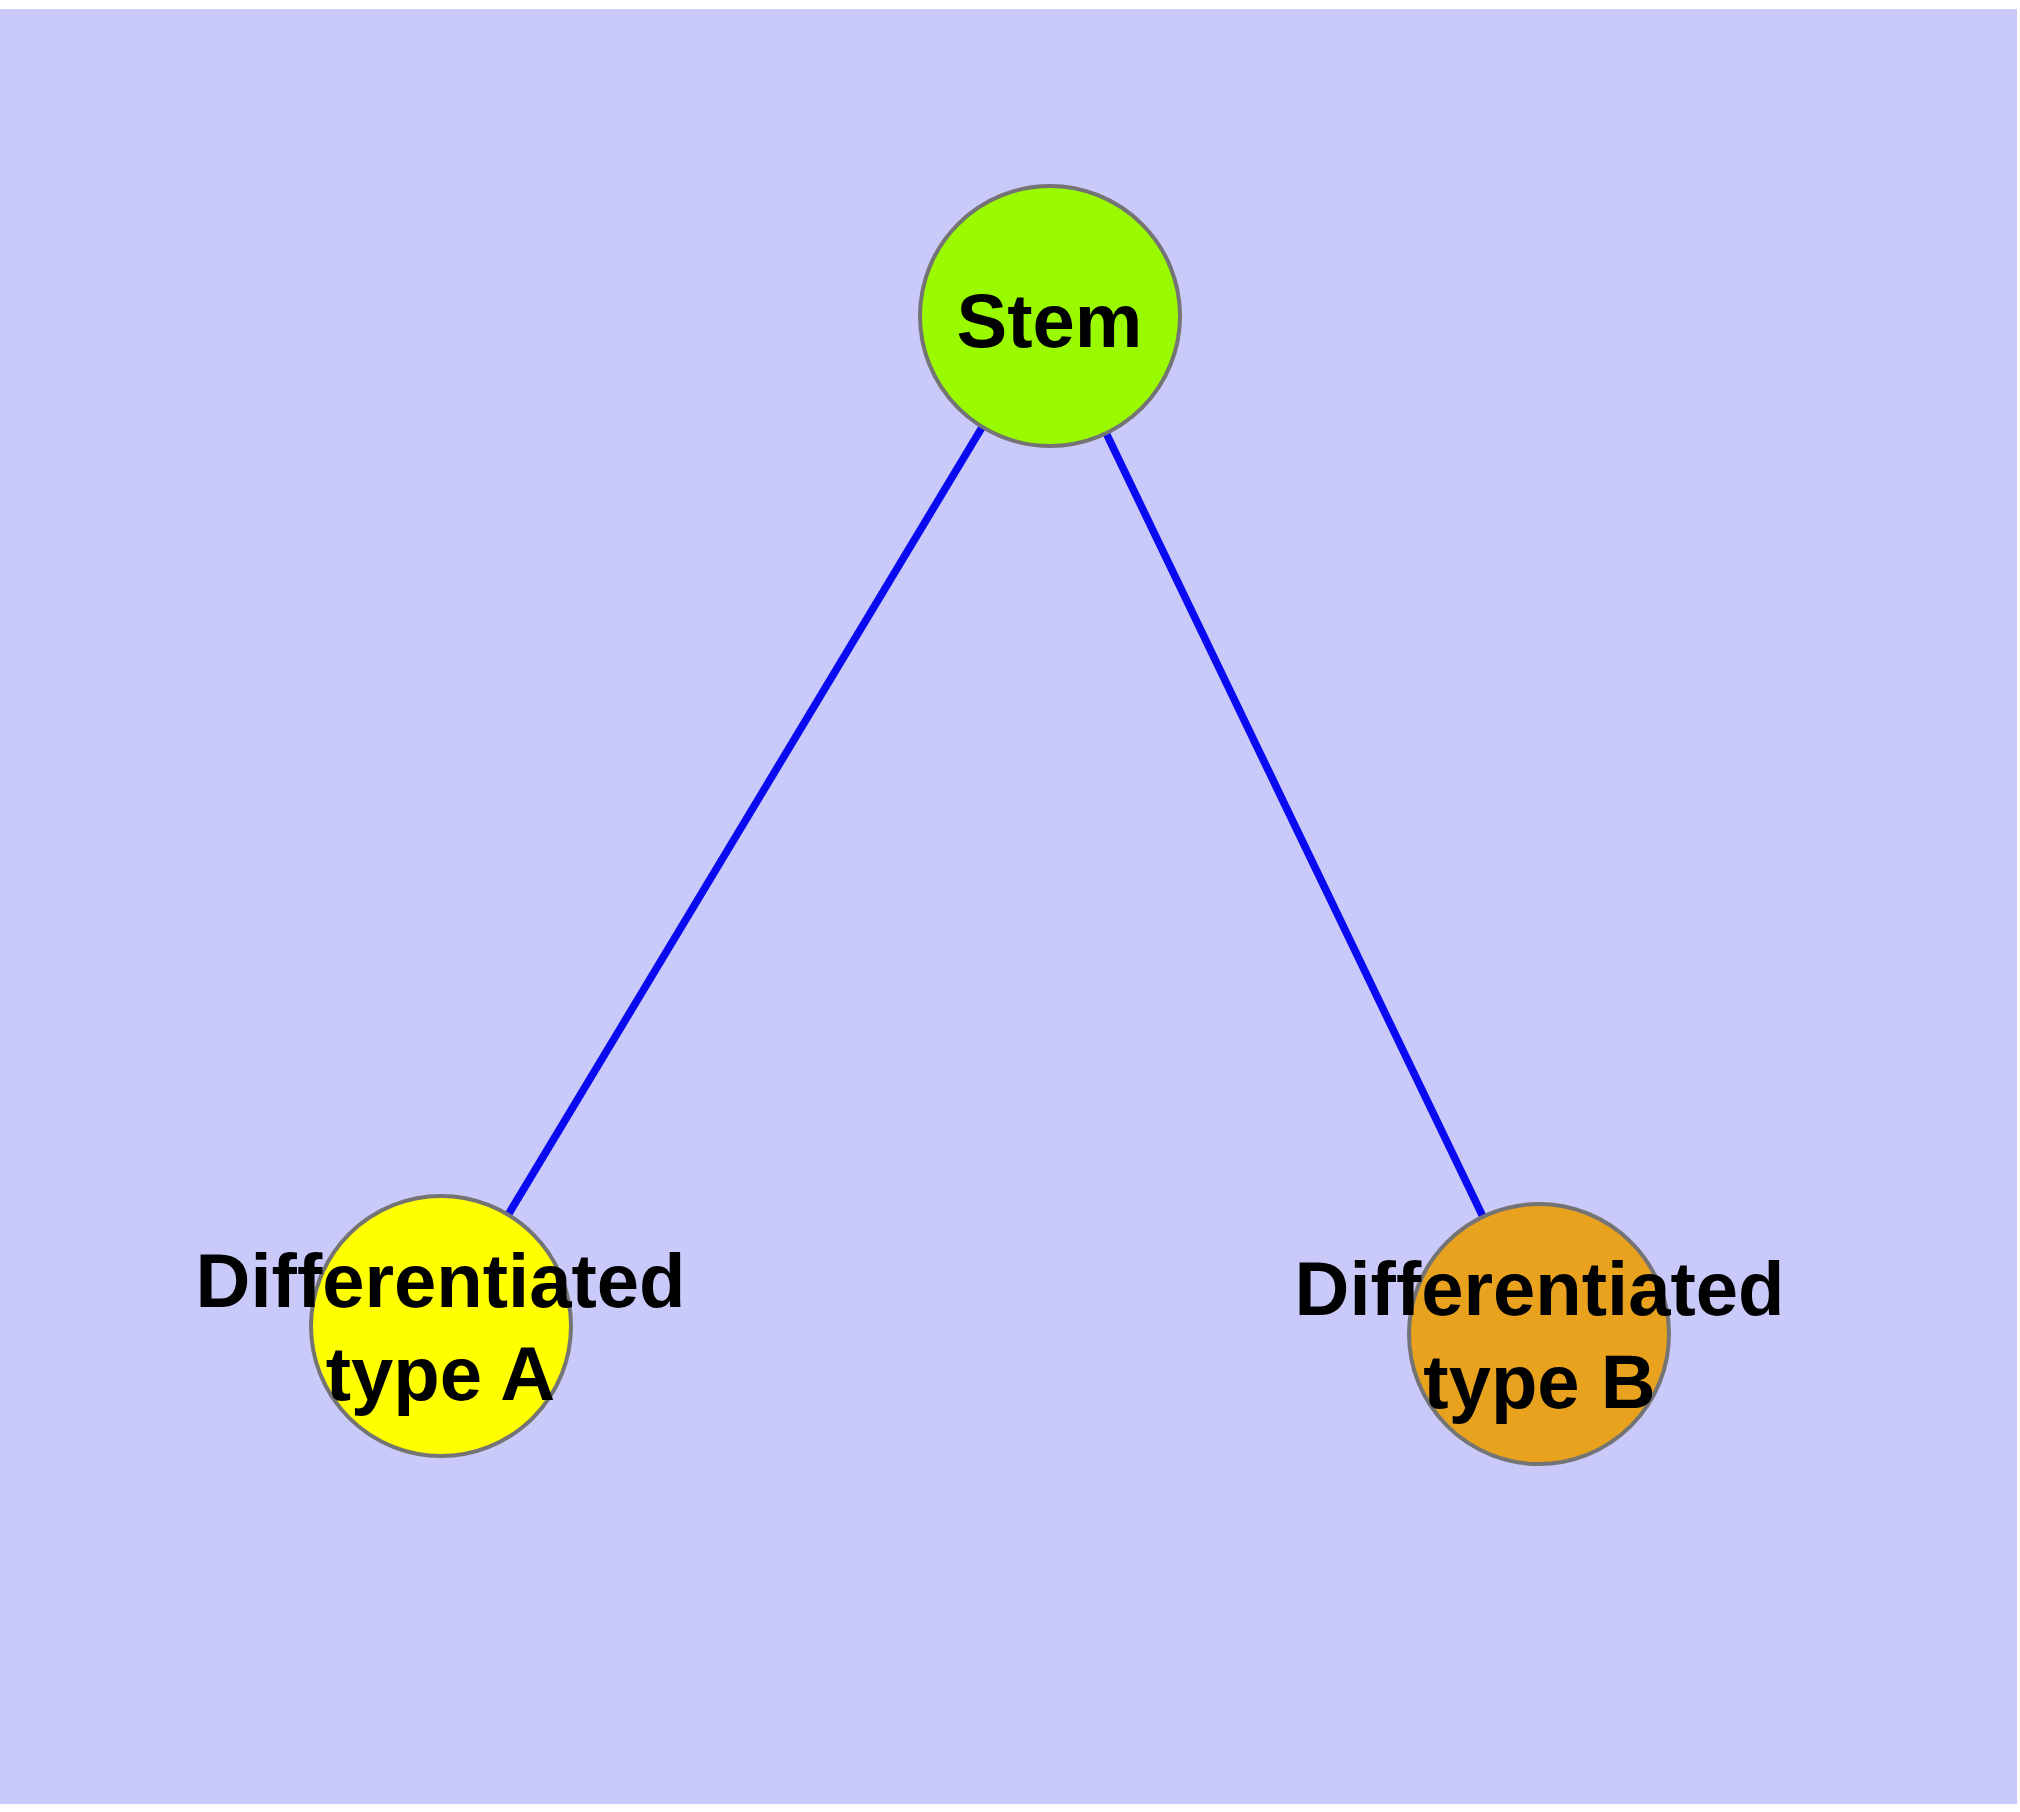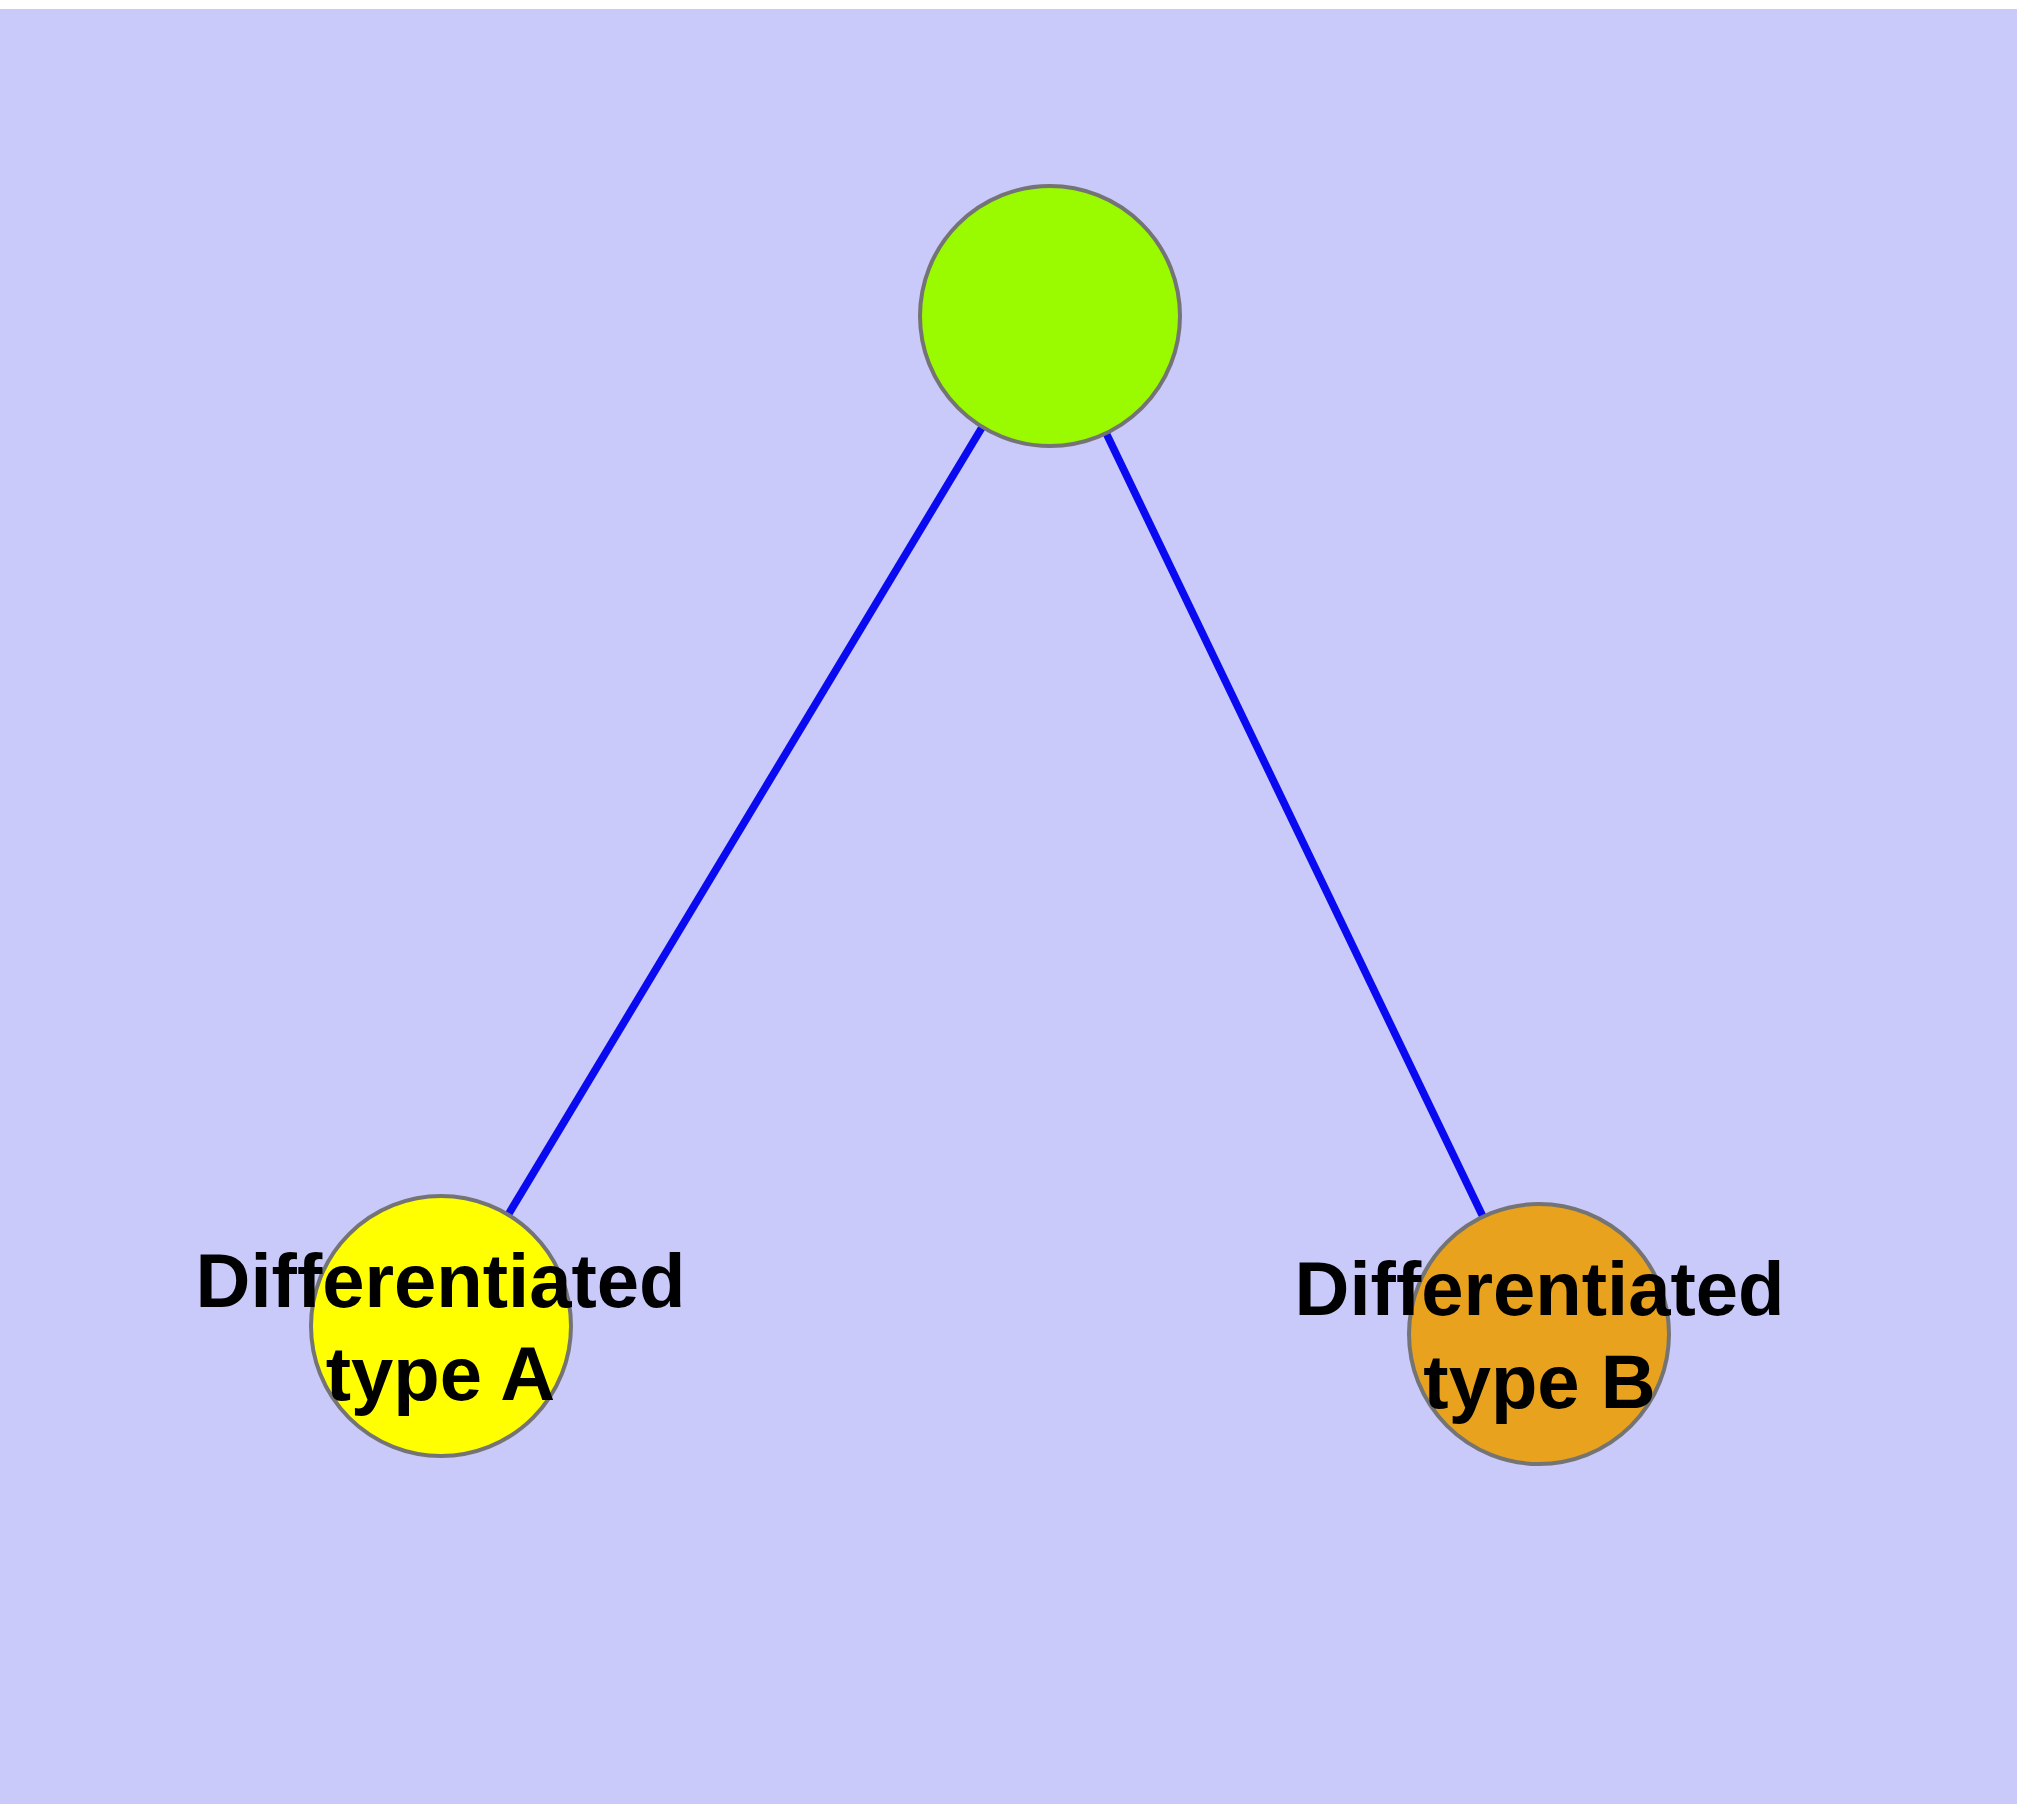--- a/index.html
+++ b/index.html
@@ -69,20 +69,21 @@
     <line x1="1238" y1="372" x2="520" y2="1565" stroke-width="9" stroke="#0A0AF0"></line>
     <line x1="1238" y1="372" x2="1816" y2="1574" stroke-width="9" stroke="#0A0AF0"></line>
   </svg>
 
   <div class="node-circle stem" style="background-color: rgb(154, 250, 0);"></div>
 
   <div class="node-circle type-a" style="background-color: rgb(255, 255, 0);"></div>
 
   <div class="node-circle type-b" style="background-color: rgb(232, 162, 29);"></div>
 
+  <div class="node-label stem" style="color: rgb(0, 0, 0);">Stem</div>
 
   <div class="node-label type-a" style="color: rgb(0, 0, 0);">Differentiated
 type A</div>
 
   <div class="node-label type-b" style="color: rgb(0, 0, 0);">Differentiated
 type B</div>
 
 </div>
 
 

